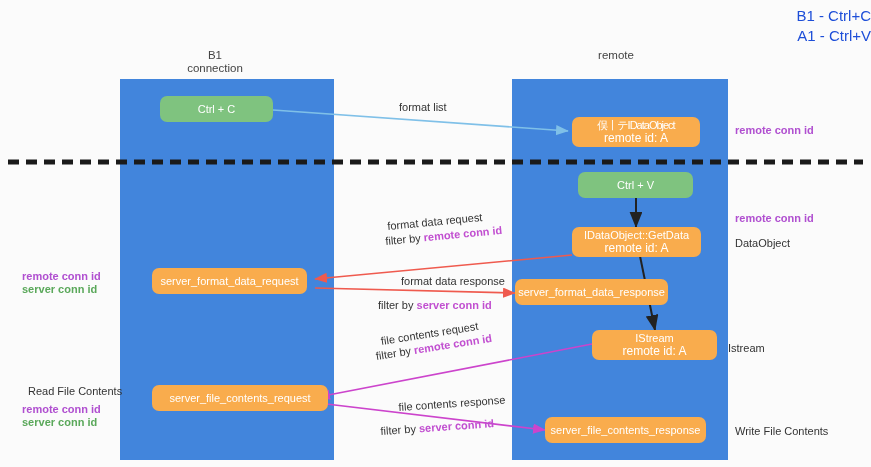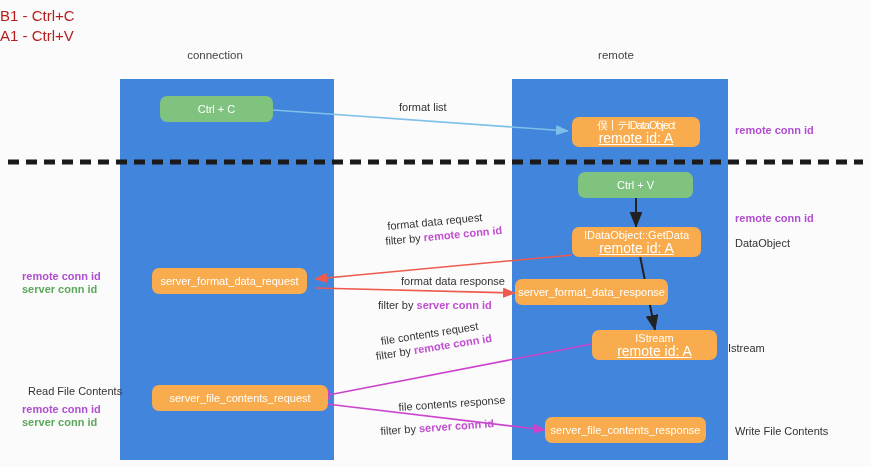--- a/index.html
+++ b/index.html
@@ -5,48 +5,49 @@
   html,body{margin:0;padding:0;}
   body{
     width:871px;height:467px;position:relative;overflow:hidden;
     background:#fbfbfb;
     font-family:"Liberation Sans","DejaVu Sans",sans-serif;
     color:#333;
   }
   #stage{position:absolute;left:0;top:0;width:871px;height:467px;}
   .lane{position:absolute;background:#4285dc;}
   .lane-head{position:absolute;text-align:center;font-size:11.5px;color:#444;line-height:13px;}
-  #title{position:absolute;left:0;top:6px;width:871px;text-align:left;font-size:15px;color:#b91c1c;line-height:20px;}
+  #title{position:absolute;left:0;top:6px;width:871px;text-align:right;font-size:15px;color:#1d4ed8;line-height:20px;}
   .node{
     position:absolute;box-sizing:border-box;display:flex;flex-direction:column;
     align-items:center;justify-content:center;color:#fff;font-size:11px;
     line-height:13px;text-align:center;border-radius:7px;padding:2px 4px;
   }
   .node.green{background:#7fc37f;}
   .node.orange{background:#f9ac4d;}
-  .node .l2{font-size:14px;text-decoration:underline;}
+  .node .l2{font-size:12px;}
   .lbl{position:absolute;font-size:11px;line-height:14px;color:#333;white-space:nowrap;}
   .lbl.purple{color:#b04fd0;font-weight:bold;}
   .lbl.green{color:#5aa85a;font-weight:bold;}
   .lbl.rot{transform-origin:left bottom;}
   .lbl b.purple{color:#c14fd0;}
   svg#wires{position:absolute;left:0;top:0;width:871px;height:467px;overflow:visible;}
   .garble{letter-spacing:-1px;}
 </style>
 </head>
 <body>
 
 <div id="stage">
 
   <div id="title">
     <div>B1 - Ctrl+C</div>
     <div>A1 - Ctrl+V</div>
   </div>
 
   <div class="lane-head" style="left:150px;top:49px;width:130px;">
+    <div>B1</div>
     <div>connection</div>
   </div>
   <div class="lane-head" style="left:551px;top:49px;width:130px;">
     <div>remote</div>
   </div>
 
   <div class="lane" style="left:120px;top:79px;width:214px;height:381px;"></div>
   <div class="lane" style="left:512px;top:79px;width:216px;height:381px;"></div>
 
   <svg id="wires">

